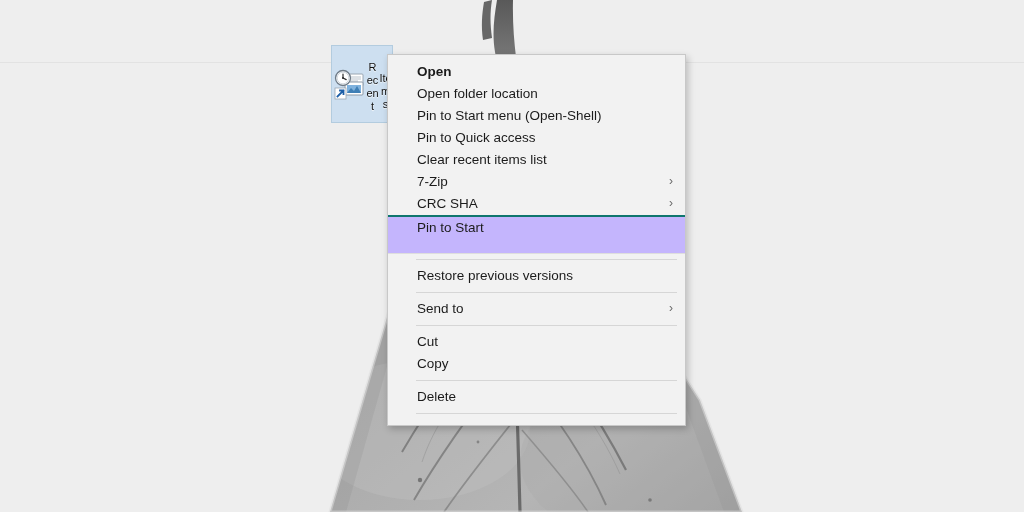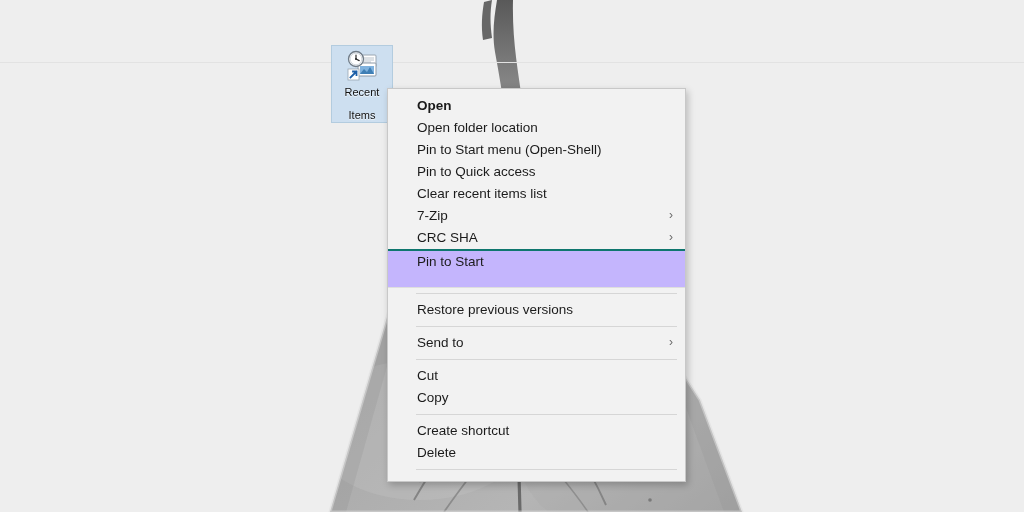--- a/index.html
+++ b/index.html
@@ -53,21 +53,20 @@
   #desktop-icon {
     position: absolute;
     left: 331px;
     top: 45px;
     width: 62px;
     height: 78px;
     background: #cddff0;
     border: 1px solid #b3ccdf;
     box-sizing: border-box;
     display: flex;
-    flex-direction: column;
     align-items: center;
     padding-top: 4px;
   }
   #icon-art {
     position: relative;
     width: 34px;
     height: 34px;
   }
   .icon-label {
     margin-top: 2px;
@@ -77,21 +76,21 @@
     text-align: center;
     text-shadow: 0 1px 1px rgba(255,255,255,0.9);
     width: 58px;
     word-break: break-word;
   }
 
   
   #context-menu {
     position: absolute;
     left: 387px;
-    top: 88px;
+    top: 54px;
     width: 299px;
     background: #f2f2f2;
     border: 1px solid #c8c8c8;
     box-sizing: border-box;
     box-shadow: 2px 3px 7px rgba(0,0,0,0.22);
     padding: 6px 0 6px 0;
     font-size: 13.5px;
     color: #1b1b1b;
     user-select: none;
   }
@@ -242,18 +241,17 @@
       <div class="menu-item">CRC SHA<span class="chevron">›</span></div>
       <div class="menu-item highlight">Pin to Start</div>
       <div class="menu-sep"></div>
       <div class="menu-item">Restore previous versions</div>
       <div class="menu-sep"></div>
       <div class="menu-item">Send to<span class="chevron">›</span></div>
       <div class="menu-sep"></div>
       <div class="menu-item">Cut</div>
       <div class="menu-item">Copy</div>
       <div class="menu-sep"></div>
-      <div class="menu-item">Create shortcut</div>
       <div class="menu-item">Delete</div>
       <div class="menu-sep"></div>
     </div>
 
 </div>
 
 </body></html>

